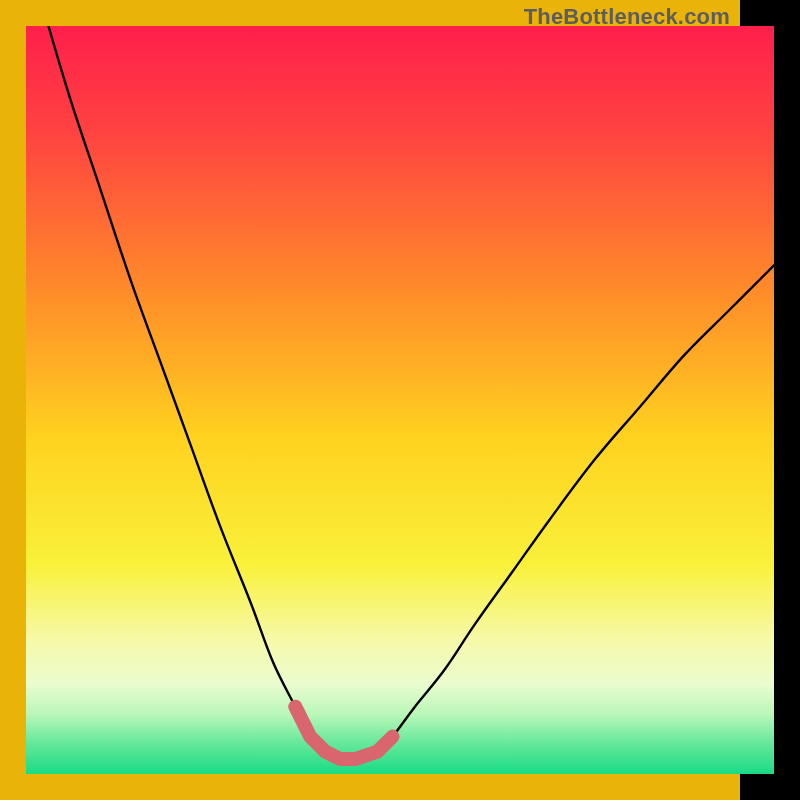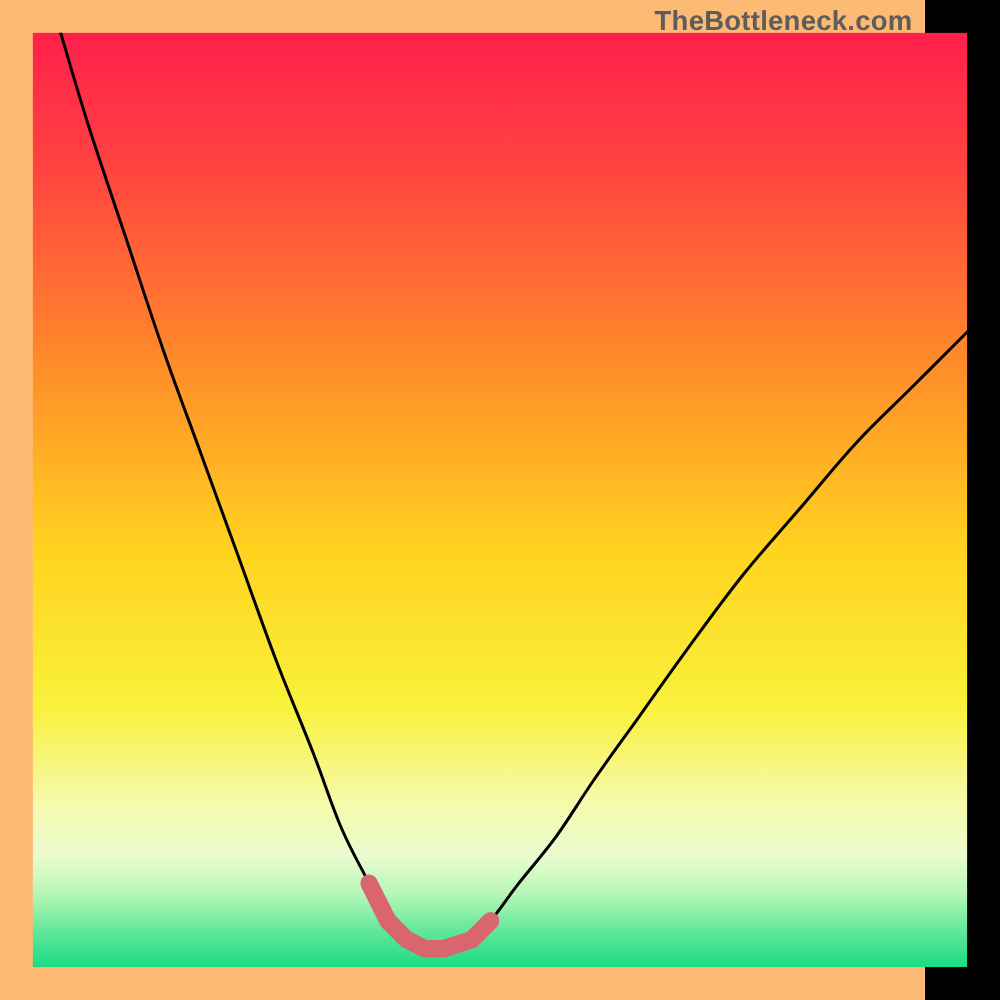--- a/index.html
+++ b/index.html
@@ -1,21 +1,21 @@
 <!DOCTYPE html>
 <html><head>
 <meta charset="utf-8">
 <style>
   * { margin: 0; padding: 0; box-sizing: border-box; }
   html, body { width: 800px; height: 800px; overflow: hidden; background: #000; }
   .frame {
     position: relative;
     width: 740px;
     height: 800px;
-    background: #fdba74;
+    background: #eab308;
   }
   .plot-area {
     position: absolute;
     left: 26px;
     top: 26px;
     width: 748px;
     height: 748px;
     overflow: hidden;
   }
   .gradient-bg {

